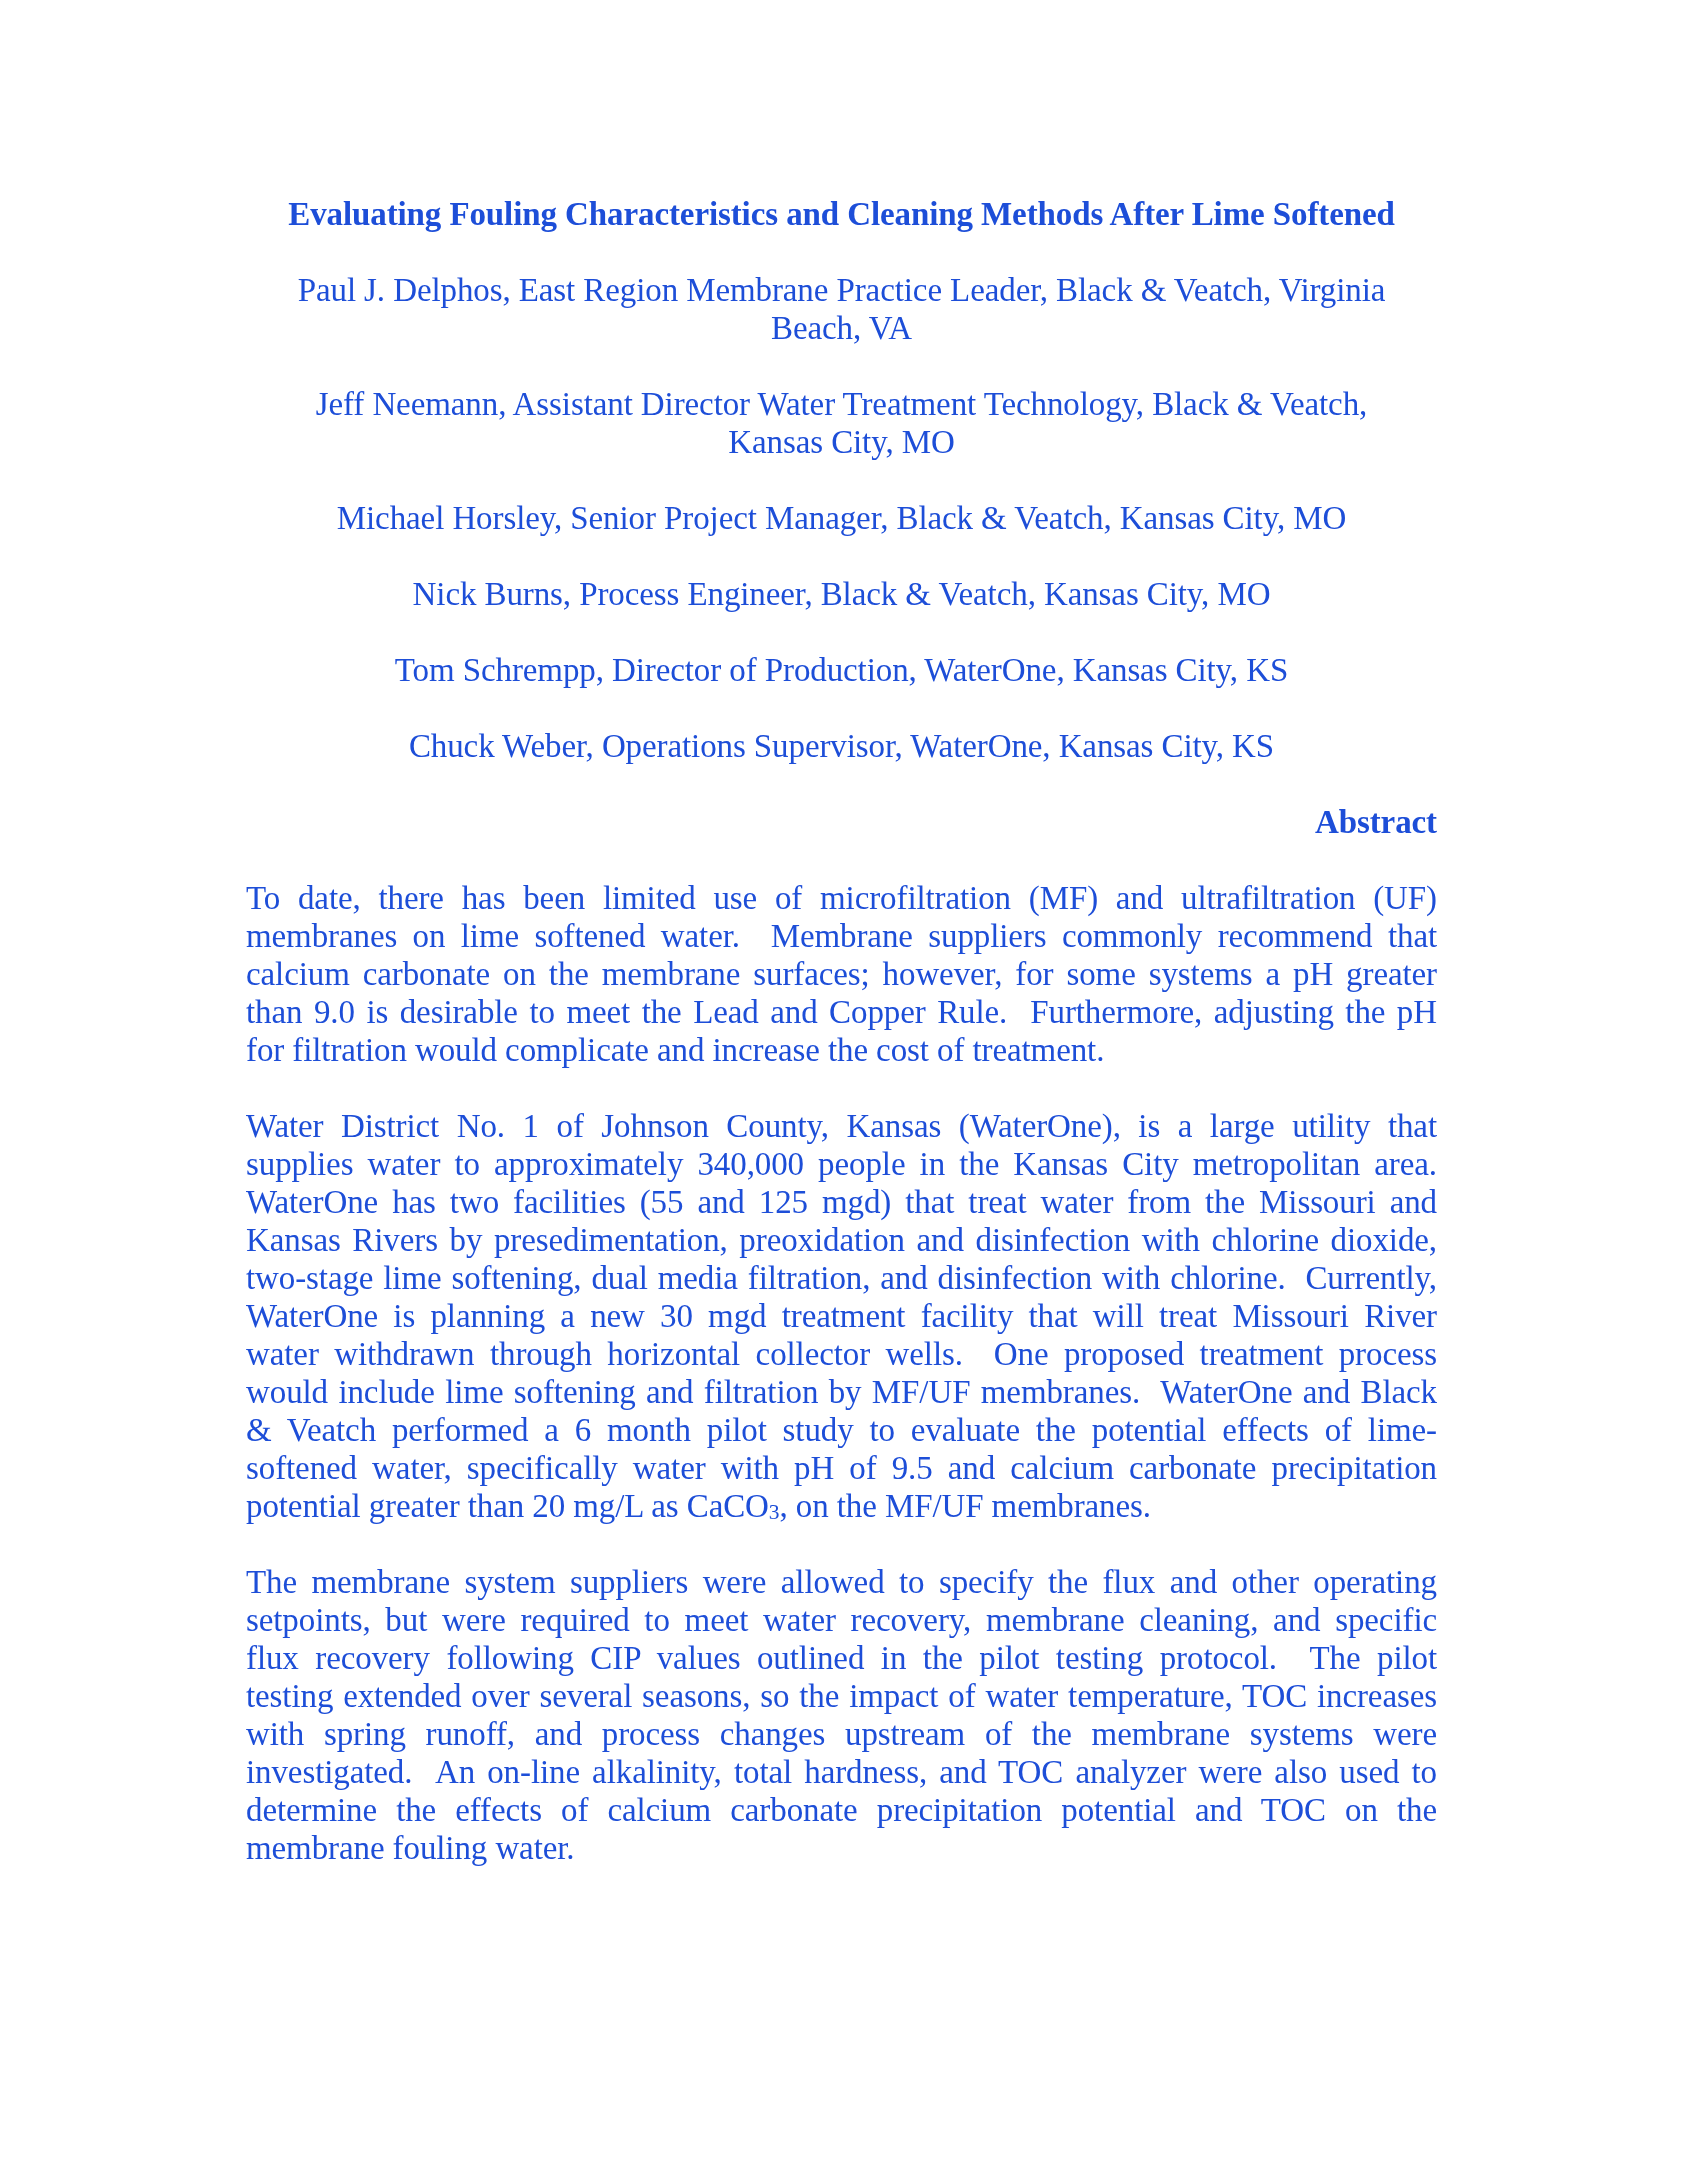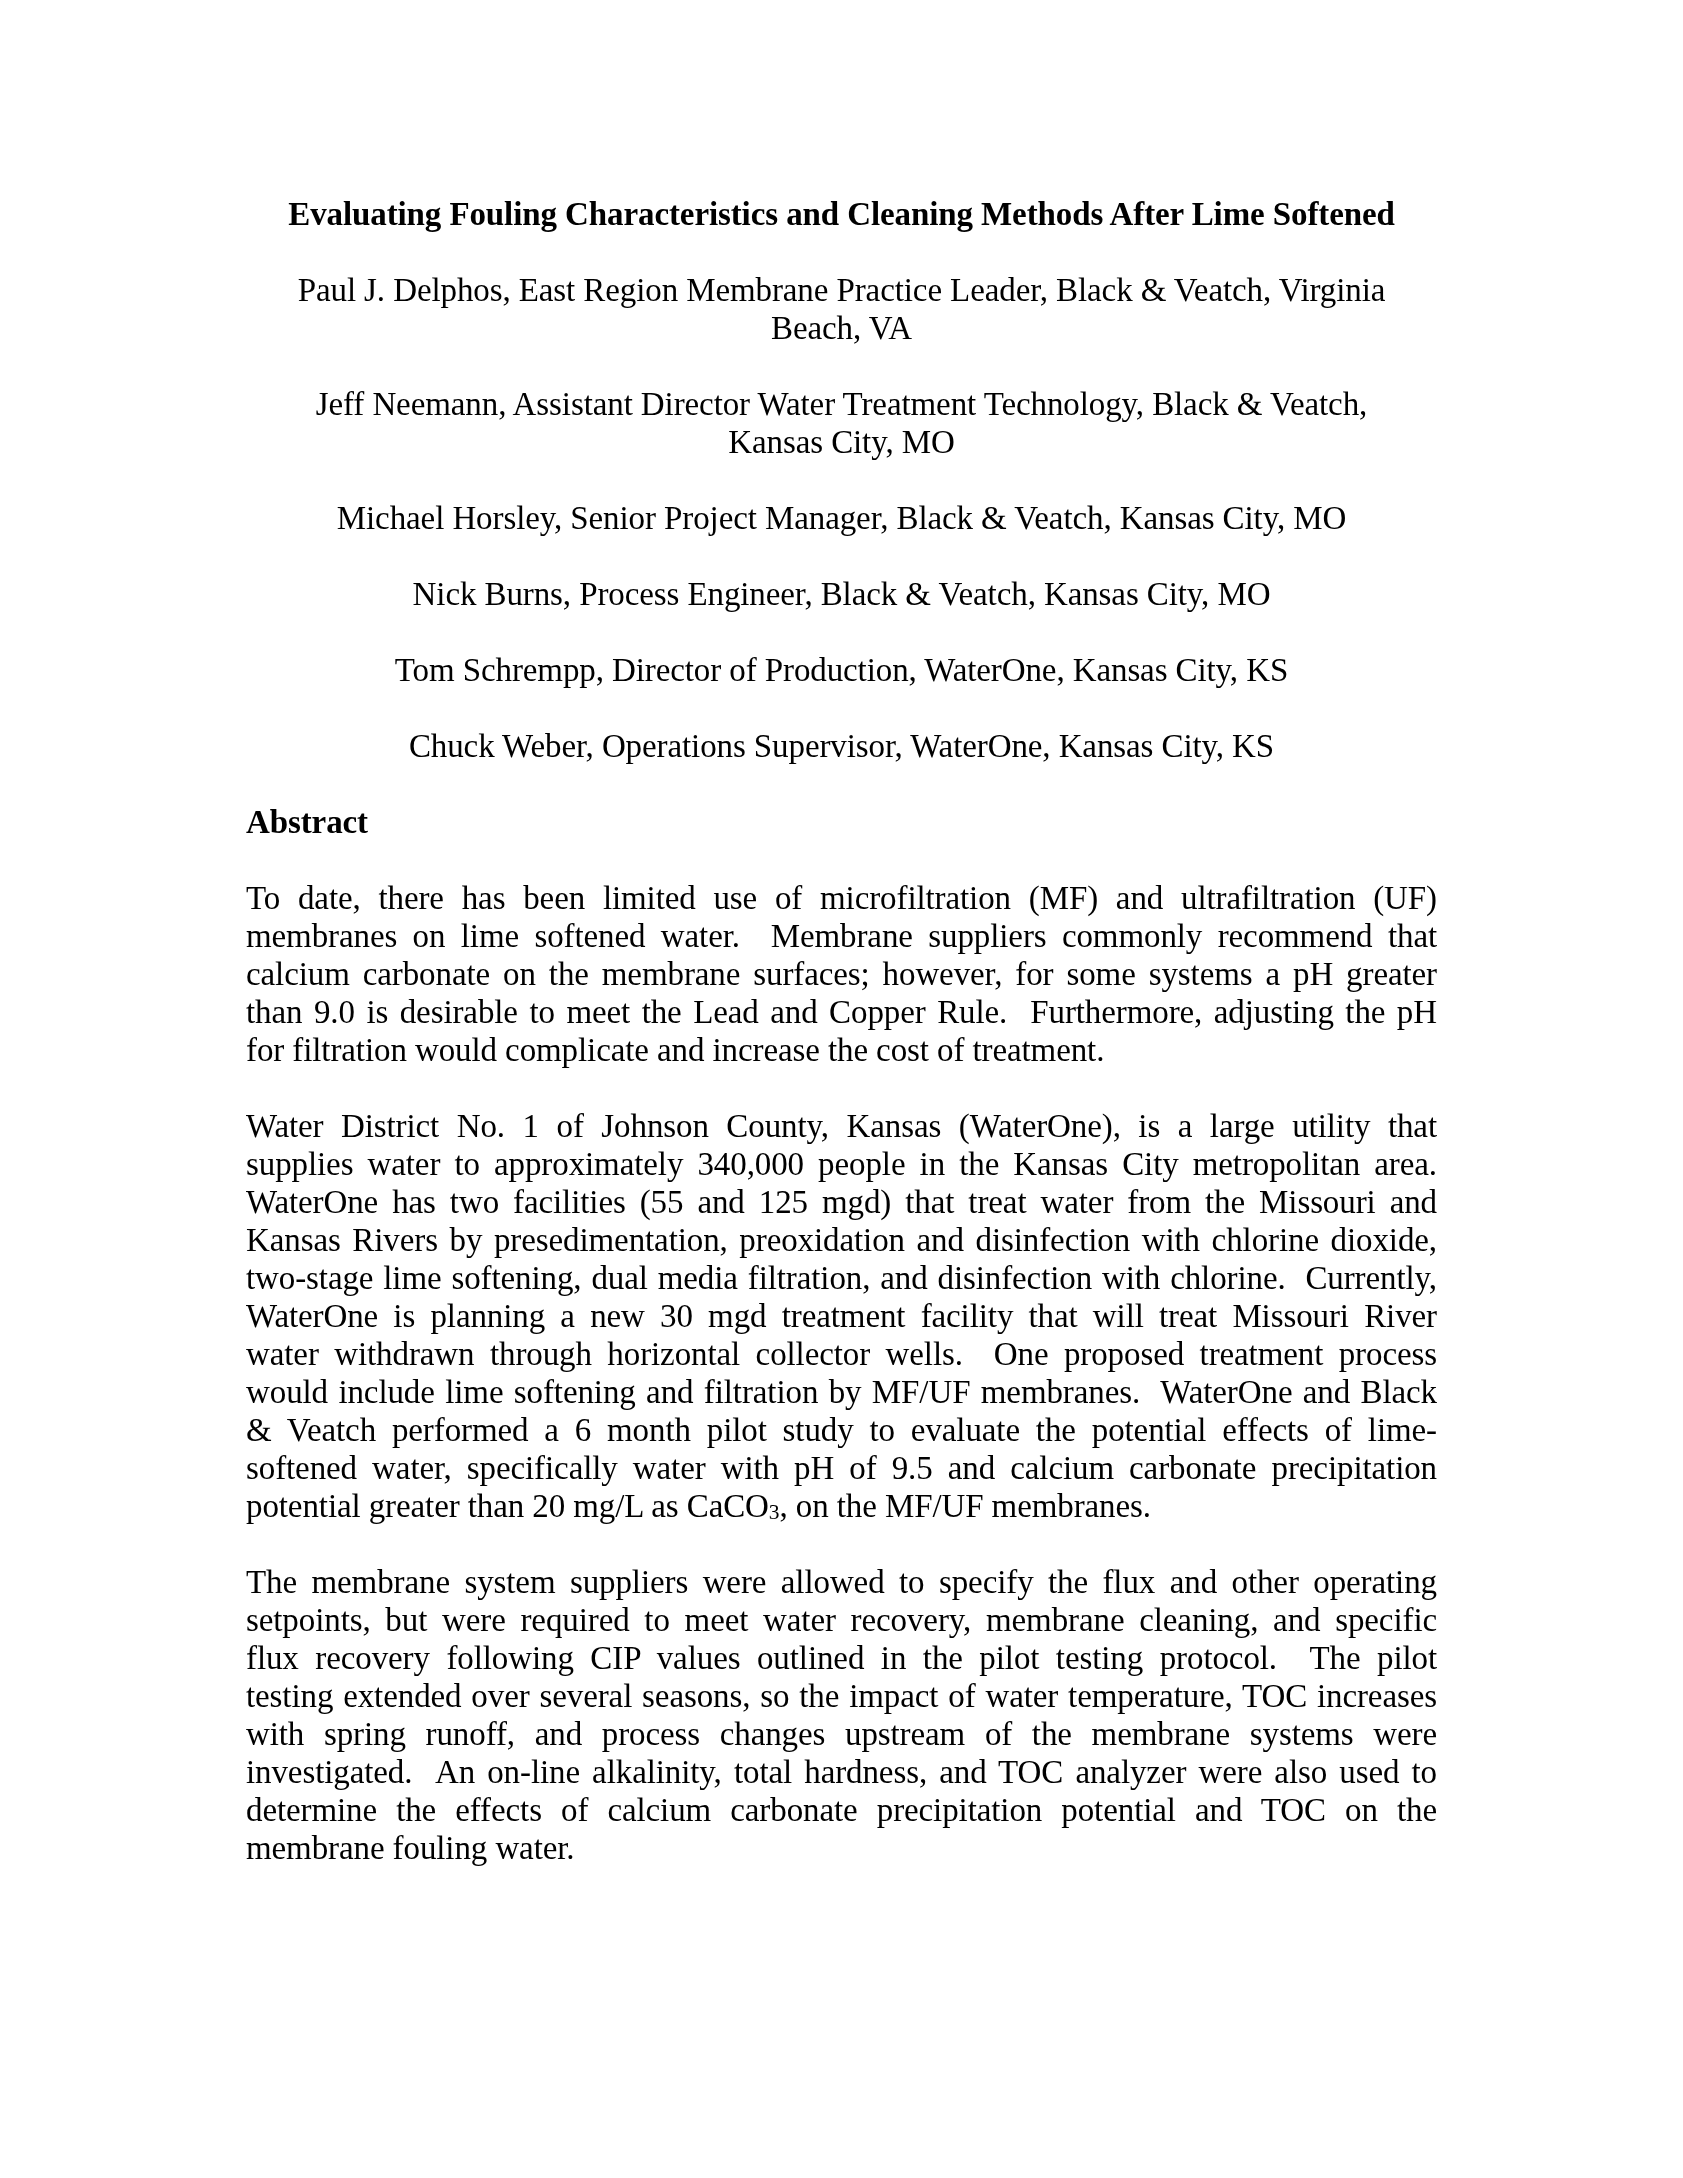--- a/index.html
+++ b/index.html
@@ -2,42 +2,42 @@
 <html><head>
 <meta charset="utf-8">
 <style>
   * { margin: 0; padding: 0; box-sizing: border-box; }
   html, body { background: #ffffff; }
   .page {
     position: relative;
     width: 1683px;
     height: 2178px;
     background: #ffffff;
-    color: #000000;
+    color: #1d4ed8;
     font-family: "Liberation Serif", "DejaVu Serif", serif;
     font-size: 33px;
     line-height: 38px;
     letter-spacing: -0.1px;
     padding: 195px 246px 17px 246px;
     overflow: hidden;
   }
   .title {
     font-size: 33px;
     font-weight: bold;
     text-align: center;
     margin-bottom: 38px;
   }
   .author-block {
     text-align: center;
     margin-bottom: 38px;
   }
   .heading {
     font-size: 33px;
     font-weight: bold;
-    text-align: left;
+    text-align: right;
     margin-bottom: 38px;
   }
   .paragraph { margin-bottom: 38px; }
   .just-line {
     text-align: justify;
     text-align-last: justify;
   }
   .just-line.last {
     text-align: left;
     text-align-last: left;

